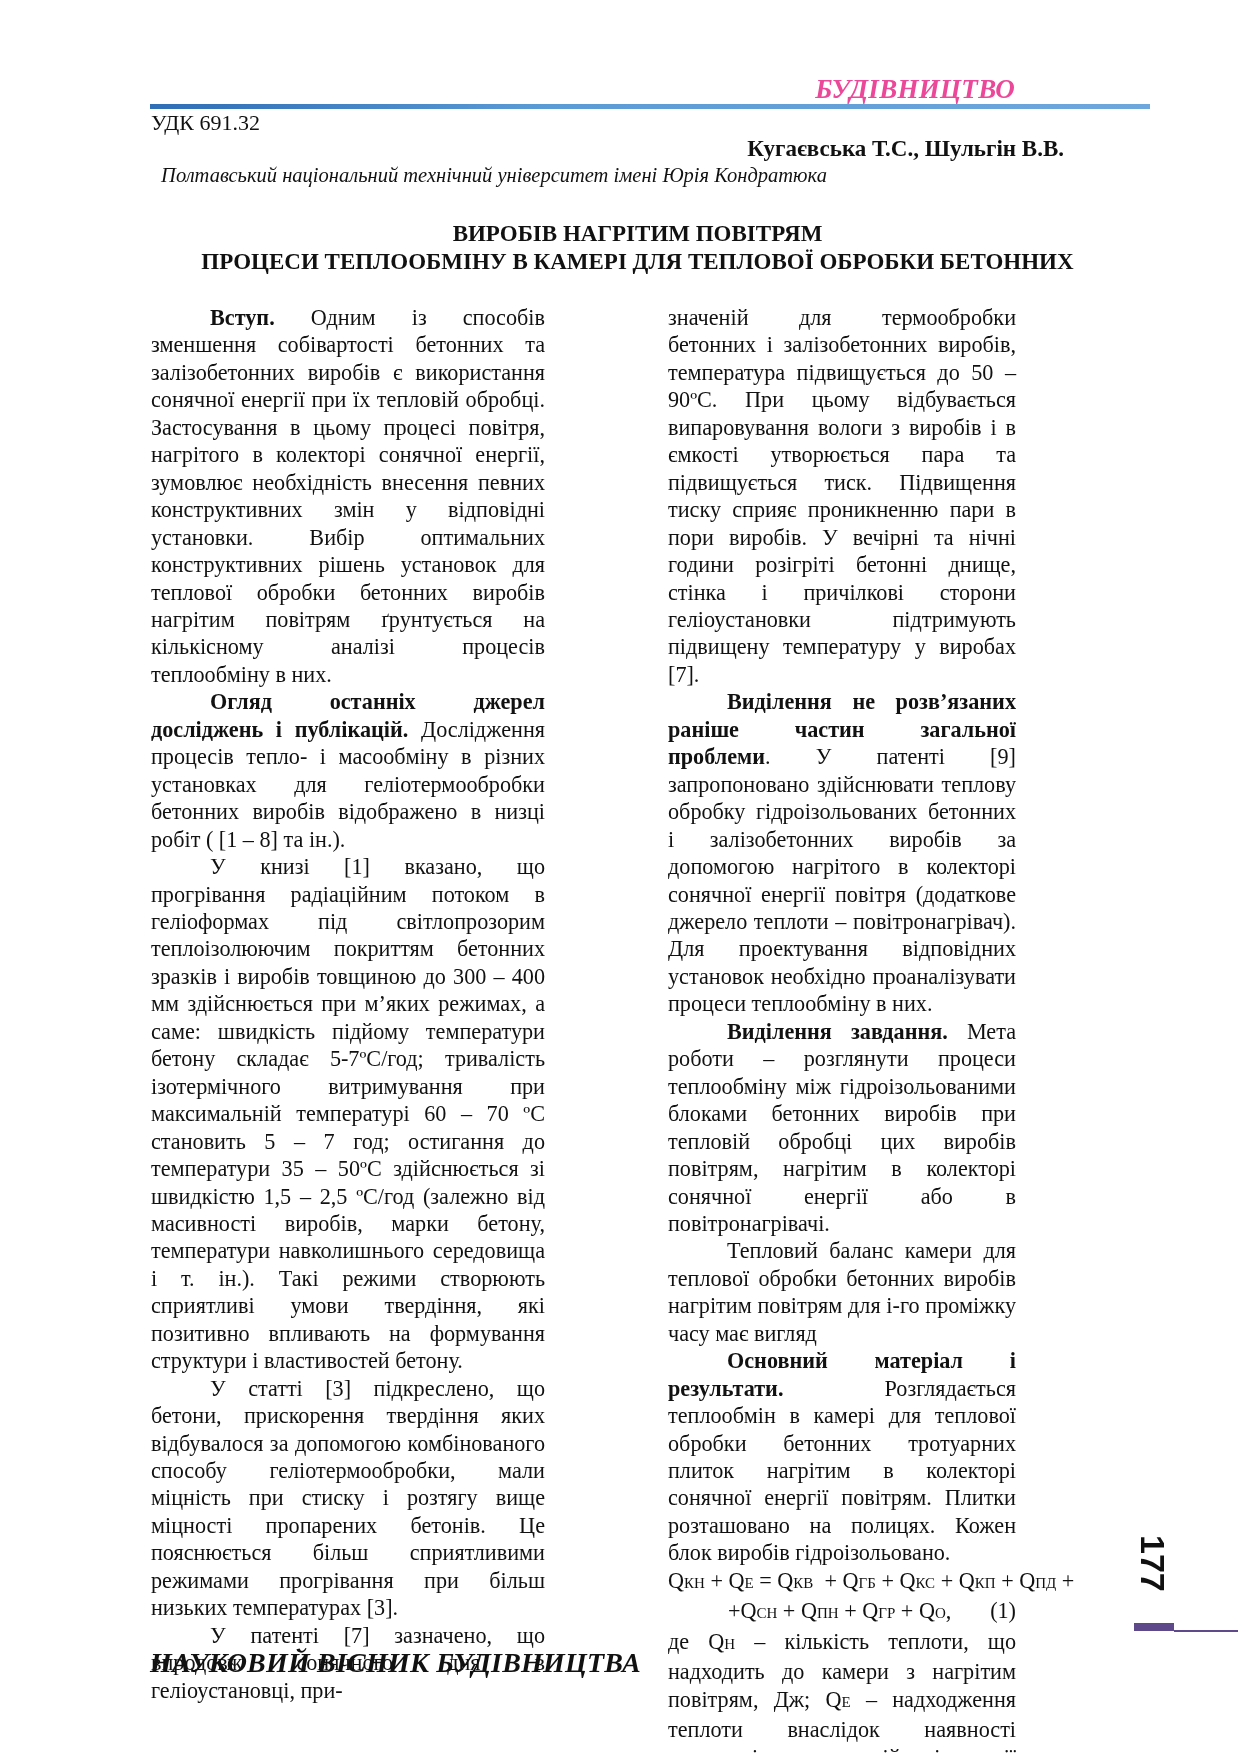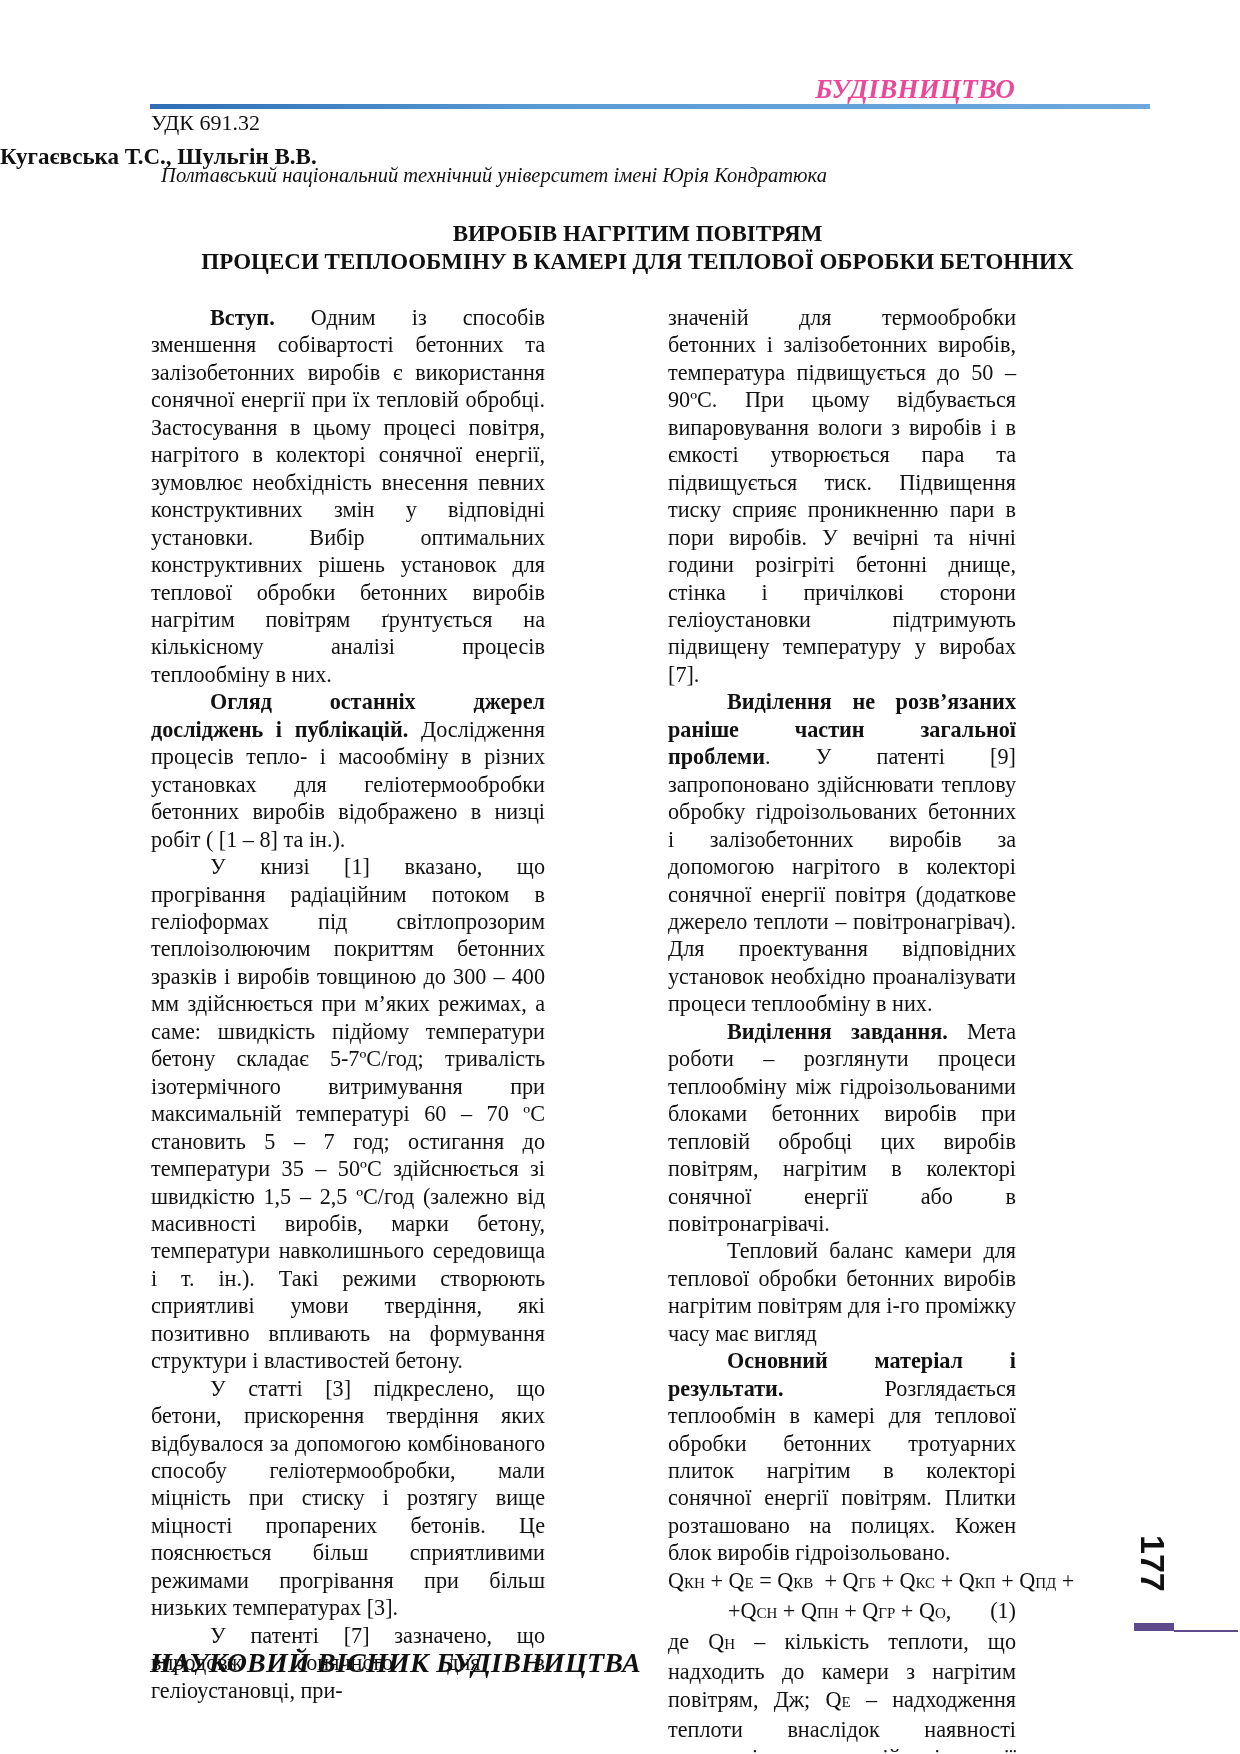--- a/index.html
+++ b/index.html
@@ -3,21 +3,21 @@
 <meta charset="utf-8">
 <style>
   html, body { margin: 0; padding: 0; background: #ffffff; }
   body { width: 1240px; height: 1754px; position: relative; overflow: hidden;
          font-family: "Liberation Serif", "DejaVu Serif", serif; color: #111; }
   .section-head { position: absolute; right: 225px; top: 74px; font-family: "Liberation Serif", serif;
                   font-weight: bold; font-style: italic; font-size: 27px; letter-spacing: 0.3px; color: #ec4899; }
   .head-rule { position: absolute; left: 150px; top: 104px; width: 1000px; height: 5px;
                background: linear-gradient(to right, #2f6db5 0%, #5b9bd5 40%, #6ea7dc 100%); }
   .udk { position: absolute; left: 151px; top: 110px; font-size: 22px; }
-  .authors { position: absolute; left: 0; width: 1064px; top: 144px; text-align: left; font-weight: bold; font-size: 23px; }
+  .authors { position: absolute; left: 0; width: 1064px; top: 136px; text-align: right; font-weight: bold; font-size: 23px; }
   .affil { position: absolute; left: 0; width: 988px; top: 164px; text-align: center; font-style: italic; font-size: 20.5px; }
   .title { position: absolute; left: 150px; width: 975px; top: 220px; text-align: center; font-weight: bold;
            font-size: 23px; line-height: 28px; }
   .col { position: absolute; top: 304px; font-size: 22.2px; line-height: 27.45px; text-align: justify; }
   .col.left { left: 151px; width: 394px; }
   .col.right { left: 668px; width: 348px; }
   .col p { margin: 0; }
   .col p.ind { text-indent: 59px; }
   .col b { font-weight: bold; }
   .eq { text-align: left; white-space: pre; }

